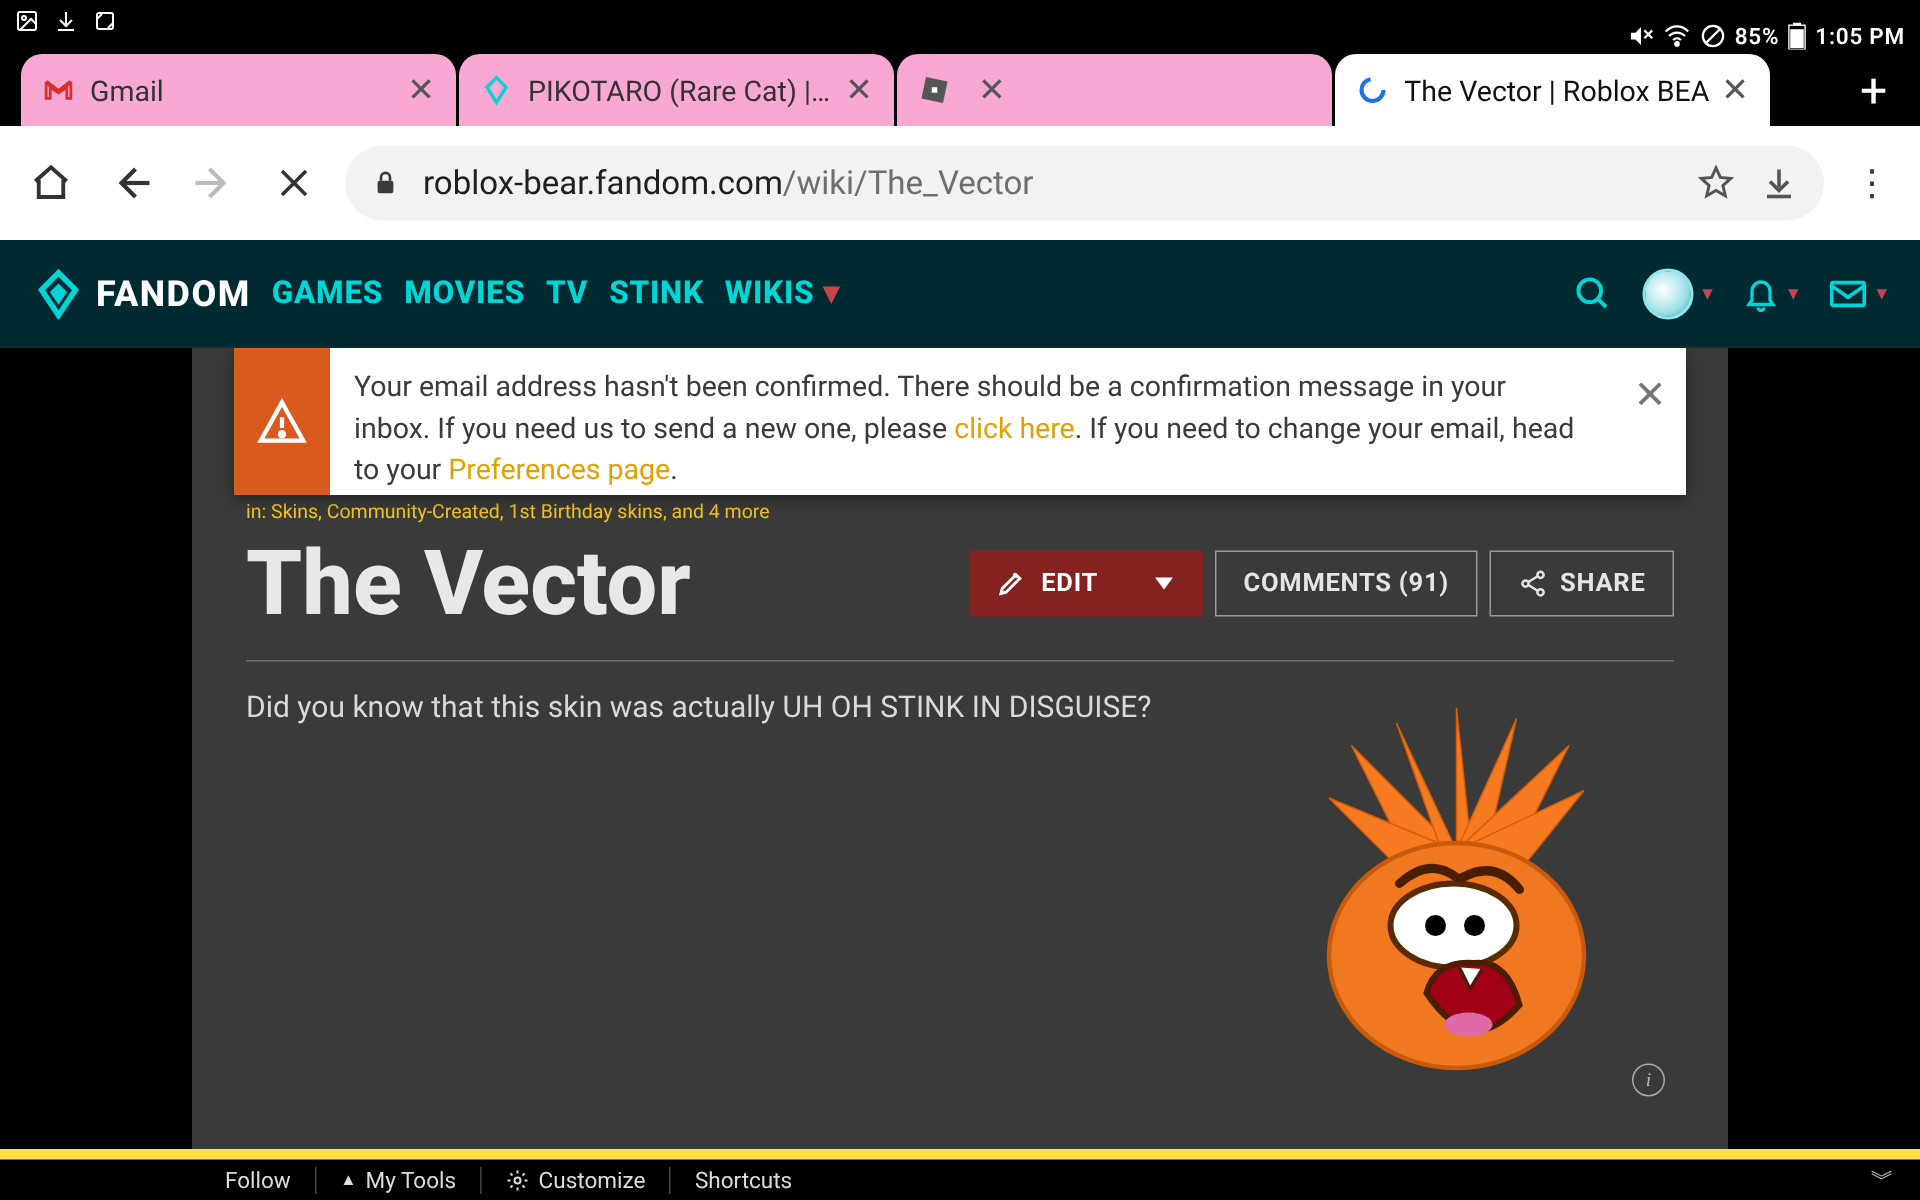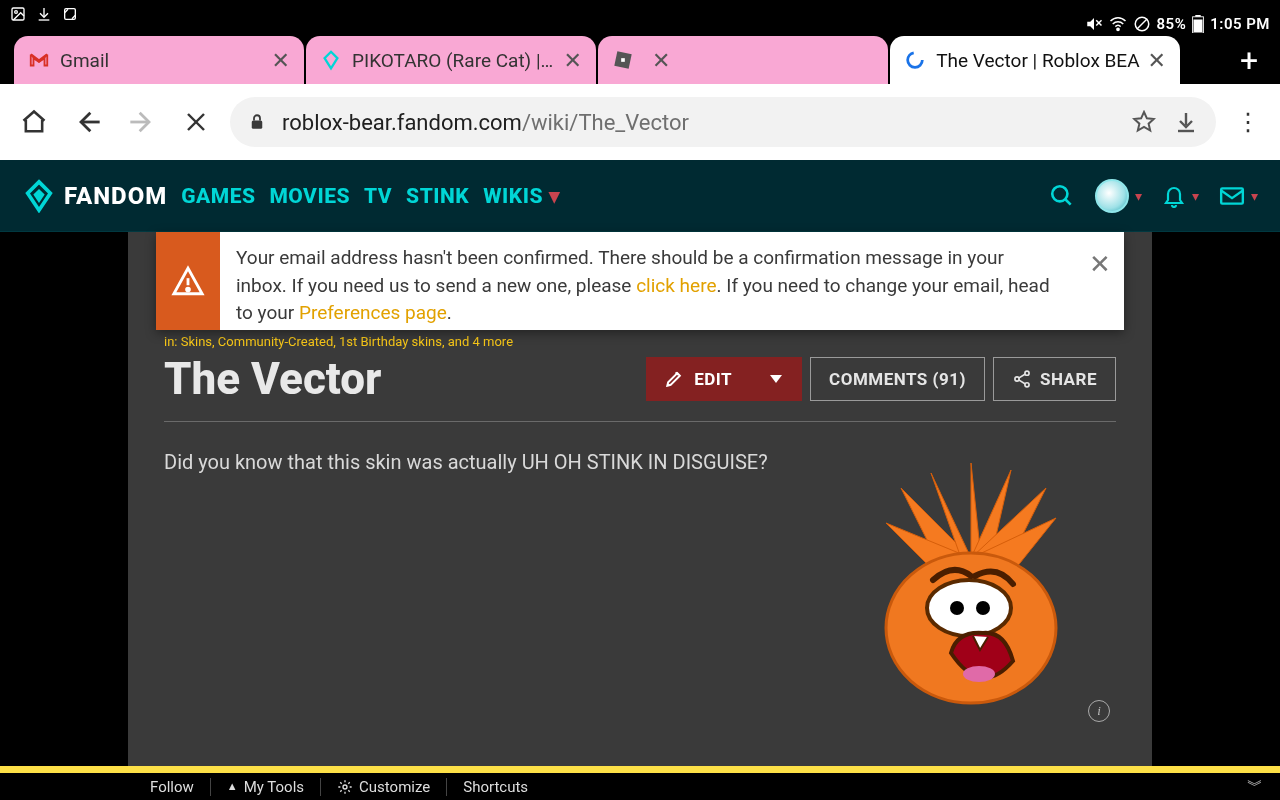--- a/index.html
+++ b/index.html
@@ -39,27 +39,27 @@
   .fandom-right .caret { color:#c8444f; font-size:14px; }
   .ic-btn { color:#00d6d6; display:flex; align-items:center; gap:6px; }
   .avatar { width:34px; height:34px; border-radius:50%; background:radial-gradient(circle at 40% 40%,#fff,#9ee1e7 60%,#2aa8b5); border:2px solid #8fe6ea;}
   
   .page-wrap { position:relative; height:calc(800px - 28px - 56px - 76px - 72px - 34px); background:#000; }
   .wiki-canvas { position:absolute; left:128px; right:128px; top:0; bottom:0; background:#3a3a3a; }
   .content-inner { padding:0 36px; }
   .cat-strip { color:#f5c518; font-size:13px; padding-top:102px; }
   .cat-strip span { }
   .page-title-row { display:flex; align-items:center; margin-top:4px; padding-bottom:16px; border-bottom:1px solid #6a6a6a;}
-  .page-title { font-size:44px; font-weight:800; color:#e8e8e8; flex:1;}
+  .page-title { font-size:60px; font-weight:800; color:#e8e8e8; flex:1;}
   .btn { height:44px; display:flex; align-items:center; justify-content:center; font-weight:700; font-size:17px; letter-spacing:0.5px; padding:0 18px; }
   .btn-edit { background:#842121; color:#fff; gap:10px; }
   .btn-drop { background:#842121; width:52px;}
   .btn-outline { border:1px solid #9a9a9a; color:#e5e5e5; gap:8px; margin-left:8px;}
   .tri-w { width:0;height:0;border-left:6px solid transparent;border-right:6px solid transparent;border-top:8px solid #fff;}
-  .article-body { display:flex; margin-top:26px; gap:24px; }
+  .article-body { display:flex; margin-top:16px; gap:24px; }
   .article-text { flex:1; color:#d9d9d9; font-size:20px; line-height:1.45; }
   .infobox { width:290px; height:280px; position:relative; display:flex; align-items:center; justify-content:center; }
   .info-i { position:absolute; right:6px; bottom:6px; width:22px; height:22px; border:1px solid #aaa; border-radius:50%; display:flex; align-items:center; justify-content:center; color:#bbb; font-size:13px; font-style:italic; font-family:Georgia,serif;}
   
   
   .notif { position:absolute; left:156px; top:0; width:968px; height:98px; background:#fff; color:#3a3a3a; display:flex; font-size:19px; line-height:1.45; box-shadow:0 3px 10px rgba(0,0,0,0.4);}
   .notif .warn { width:64px; background:#d85a1e; display:flex; align-items:center; justify-content:center;}
   .notif .msg { flex:1; padding:12px 18px 16px 16px; }
   .notif a { color:#e2a100; text-decoration:none; }
   .notif .close { width:48px; display:flex; align-items:flex-start; justify-content:center; padding-top:14px; color:#777; font-size:26px;}

